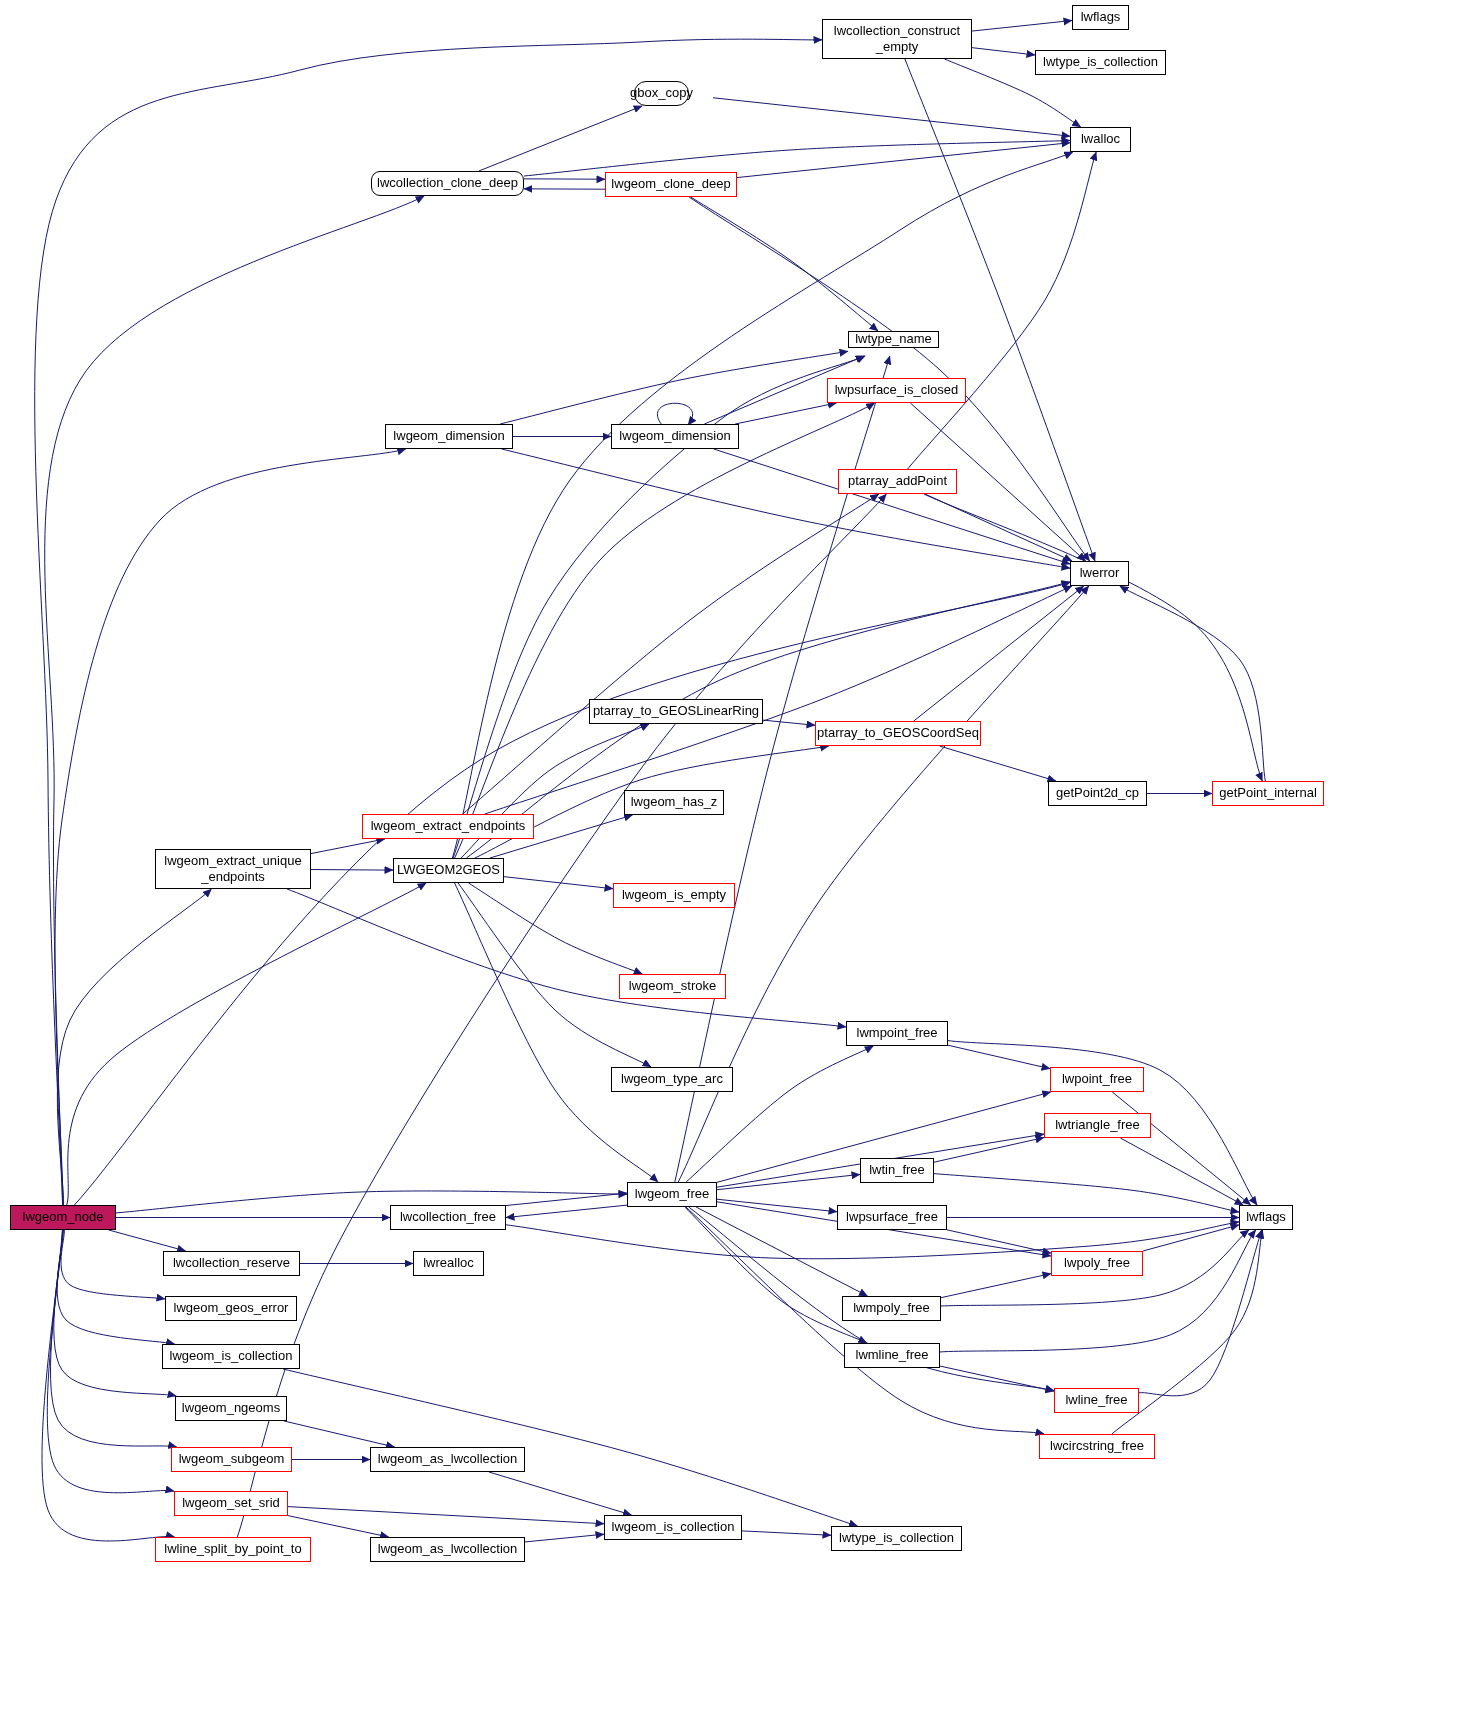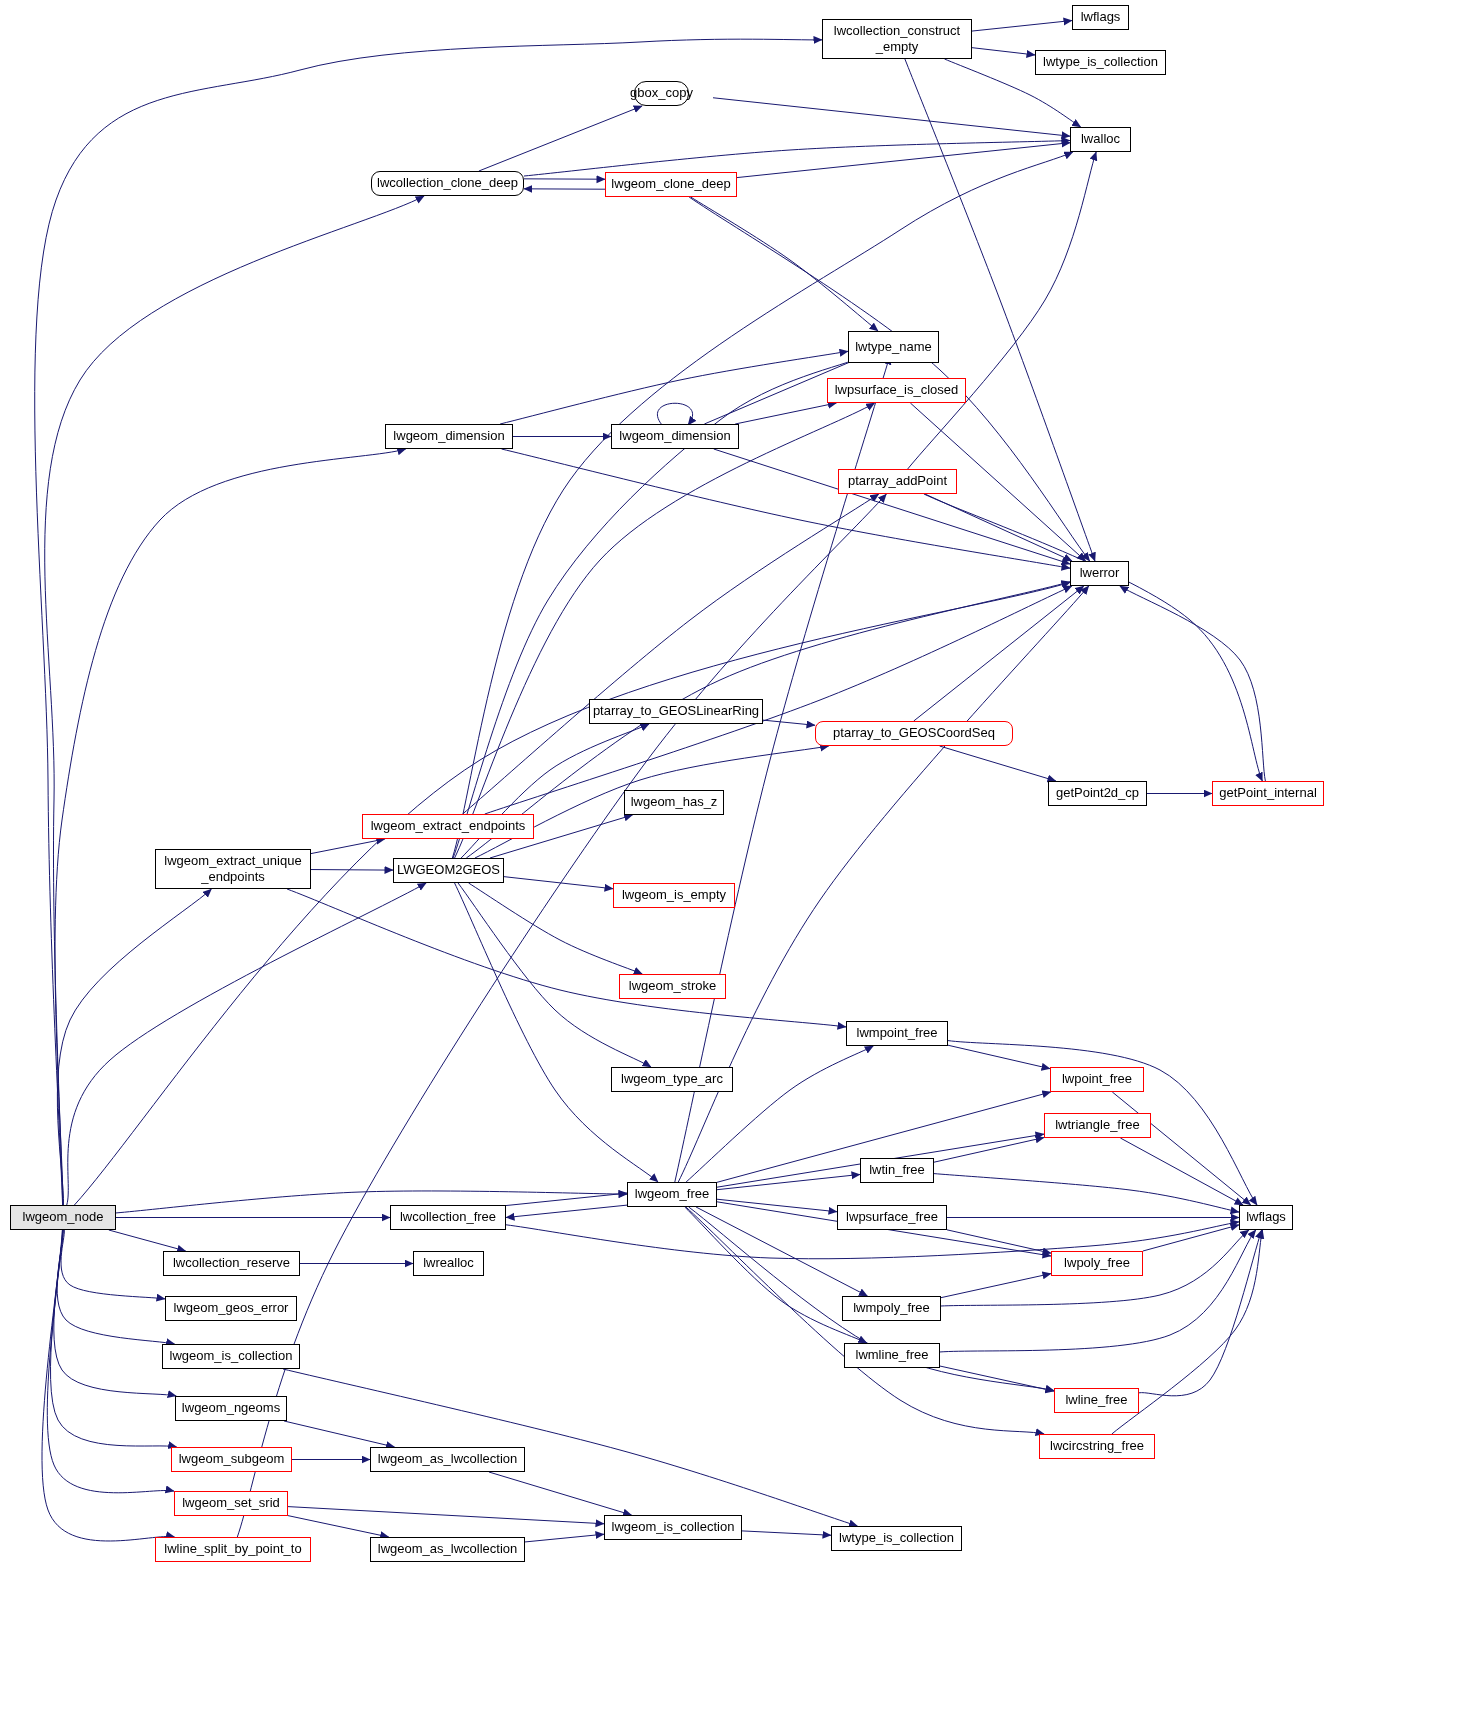--- a/index.html
+++ b/index.html
@@ -13,21 +13,21 @@
   #edges{position:absolute;left:0;top:0;}
   .edge{fill:none;stroke:#191970;stroke-width:1;}
   .node{
     position:absolute;box-sizing:border-box;
     border:1px solid #000000;background:#ffffff;
     display:flex;align-items:center;justify-content:center;
     text-align:center;font-size:13px;line-height:1.25;
     white-space:pre-line;color:#000000;cursor:pointer;
   }
   .truncated{border-color:#ff0000;text-align:right;}
-  .root{background:#e5e5e5;}
+  .root{background:#be185d;}
 </style>
 </head>
 <body>
 
 <div id="stage">
   <svg id="edges" width="1473" height="1729">
     <defs>
       <marker id="arrow" markerWidth="10" markerHeight="9" refX="8.5" refY="4" orient="auto" markerUnits="userSpaceOnUse">
         <path d="M0,0 L9,4 L0,8 z" fill="#191970"></path>
       </marker>
@@ -134,28 +134,28 @@
     </svg>
 <div class="node root" style="left: 10px; top: 1205px; width: 106px; height: 25px;">lwgeom_node</div>
     <div class="node" style="left: 822px; top: 19px; width: 150px; height: 40px;">lwcollection_construct
 _empty</div>
     <div class="node" style="left: 1072px; top: 5px; width: 57px; height: 25px;">lwflags</div>
     <div class="node" style="left: 1035px; top: 50px; width: 131px; height: 25px;">lwtype_is_collection</div>
     <div class="node" style="left: 634px; top: 81px; width: 55px; height: 25px; border-radius: 12px;">gbox_copy</div>
     <div class="node" style="left: 1070px; top: 127px; width: 61px; height: 25px;">lwalloc</div>
     <div class="node" style="left: 371px; top: 171px; width: 153px; height: 25px; border-radius: 9px;">lwcollection_clone_deep</div>
     <div class="node truncated" style="left: 605px; top: 172px; width: 132px; height: 25px;">lwgeom_clone_deep</div>
-    <div class="node" style="left: 848px; top: 331px; width: 91px; height: 32px;">lwtype_name</div>
+    <div class="node" style="left: 848px; top: 331px; width: 91px; height: 17px;">lwtype_name</div>
     <div class="node truncated" style="left: 827px; top: 378px; width: 139px; height: 25px;">lwpsurface_is_closed</div>
     <div class="node" style="left: 385px; top: 424px; width: 128px; height: 25px;">lwgeom_dimension</div>
     <div class="node" style="left: 611px; top: 424px; width: 128px; height: 25px;">lwgeom_dimension</div>
     <div class="node truncated" style="left: 838px; top: 469px; width: 119px; height: 25px;">ptarray_addPoint</div>
     <div class="node" style="left: 1070px; top: 561px; width: 59px; height: 25px;">lwerror</div>
     <div class="node" style="left: 589px; top: 699px; width: 174px; height: 25px;">ptarray_to_GEOSLinearRing</div>
-    <div class="node truncated" style="left: 815px; top: 721px; width: 198px; height: 25px; border-radius: 8px;">ptarray_to_GEOSCoordSeq</div>
+    <div class="node truncated" style="left: 815px; top: 721px; width: 166px; height: 25px;">ptarray_to_GEOSCoordSeq</div>
     <div class="node" style="left: 1048px; top: 781px; width: 99px; height: 25px;">getPoint2d_cp</div>
     <div class="node truncated" style="left: 1212px; top: 781px; width: 112px; height: 25px;">getPoint_internal</div>
     <div class="node" style="left: 624px; top: 790px; width: 100px; height: 25px;">lwgeom_has_z</div>
     <div class="node truncated" style="left: 362px; top: 814px; width: 172px; height: 25px;">lwgeom_extract_endpoints</div>
     <div class="node" style="left: 155px; top: 849px; width: 156px; height: 40px;">lwgeom_extract_unique
 _endpoints</div>
     <div class="node" style="left: 393px; top: 858px; width: 111px; height: 25px;">LWGEOM2GEOS</div>
     <div class="node truncated" style="left: 613px; top: 883px; width: 122px; height: 25px;">lwgeom_is_empty</div>
     <div class="node truncated" style="left: 619px; top: 974px; width: 107px; height: 25px;">lwgeom_stroke</div>
     <div class="node" style="left: 846px; top: 1021px; width: 102px; height: 25px;">lwmpoint_free</div>

